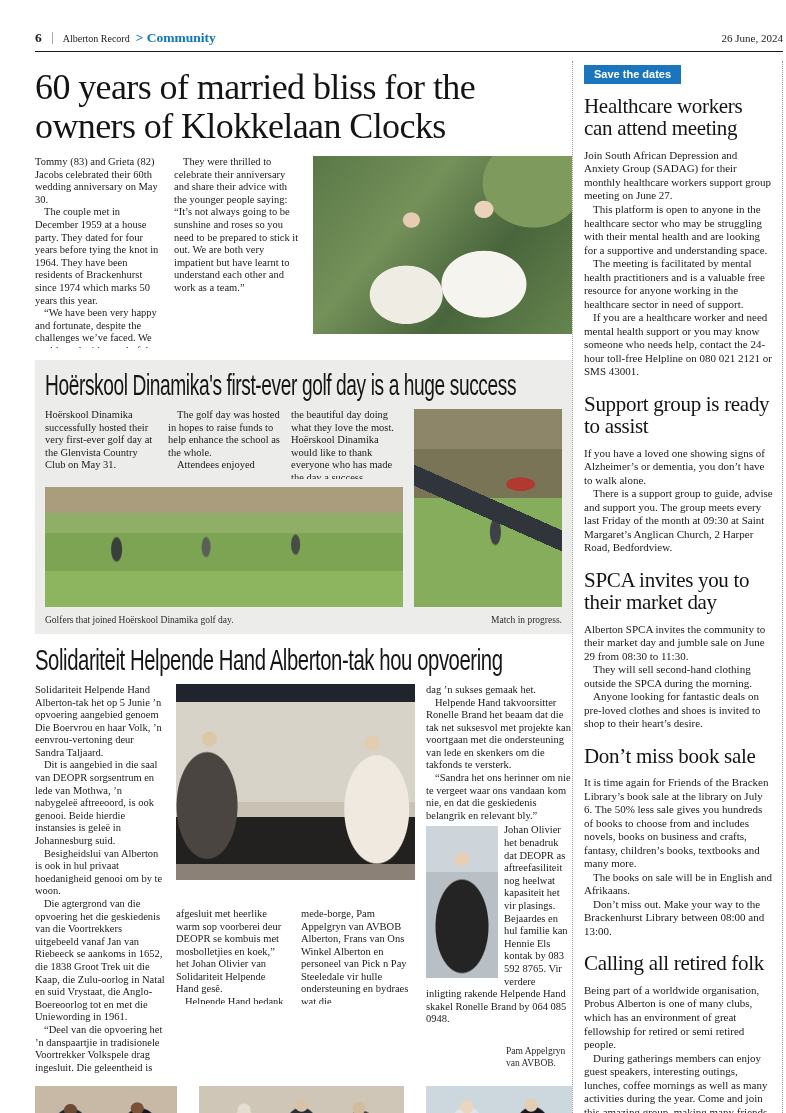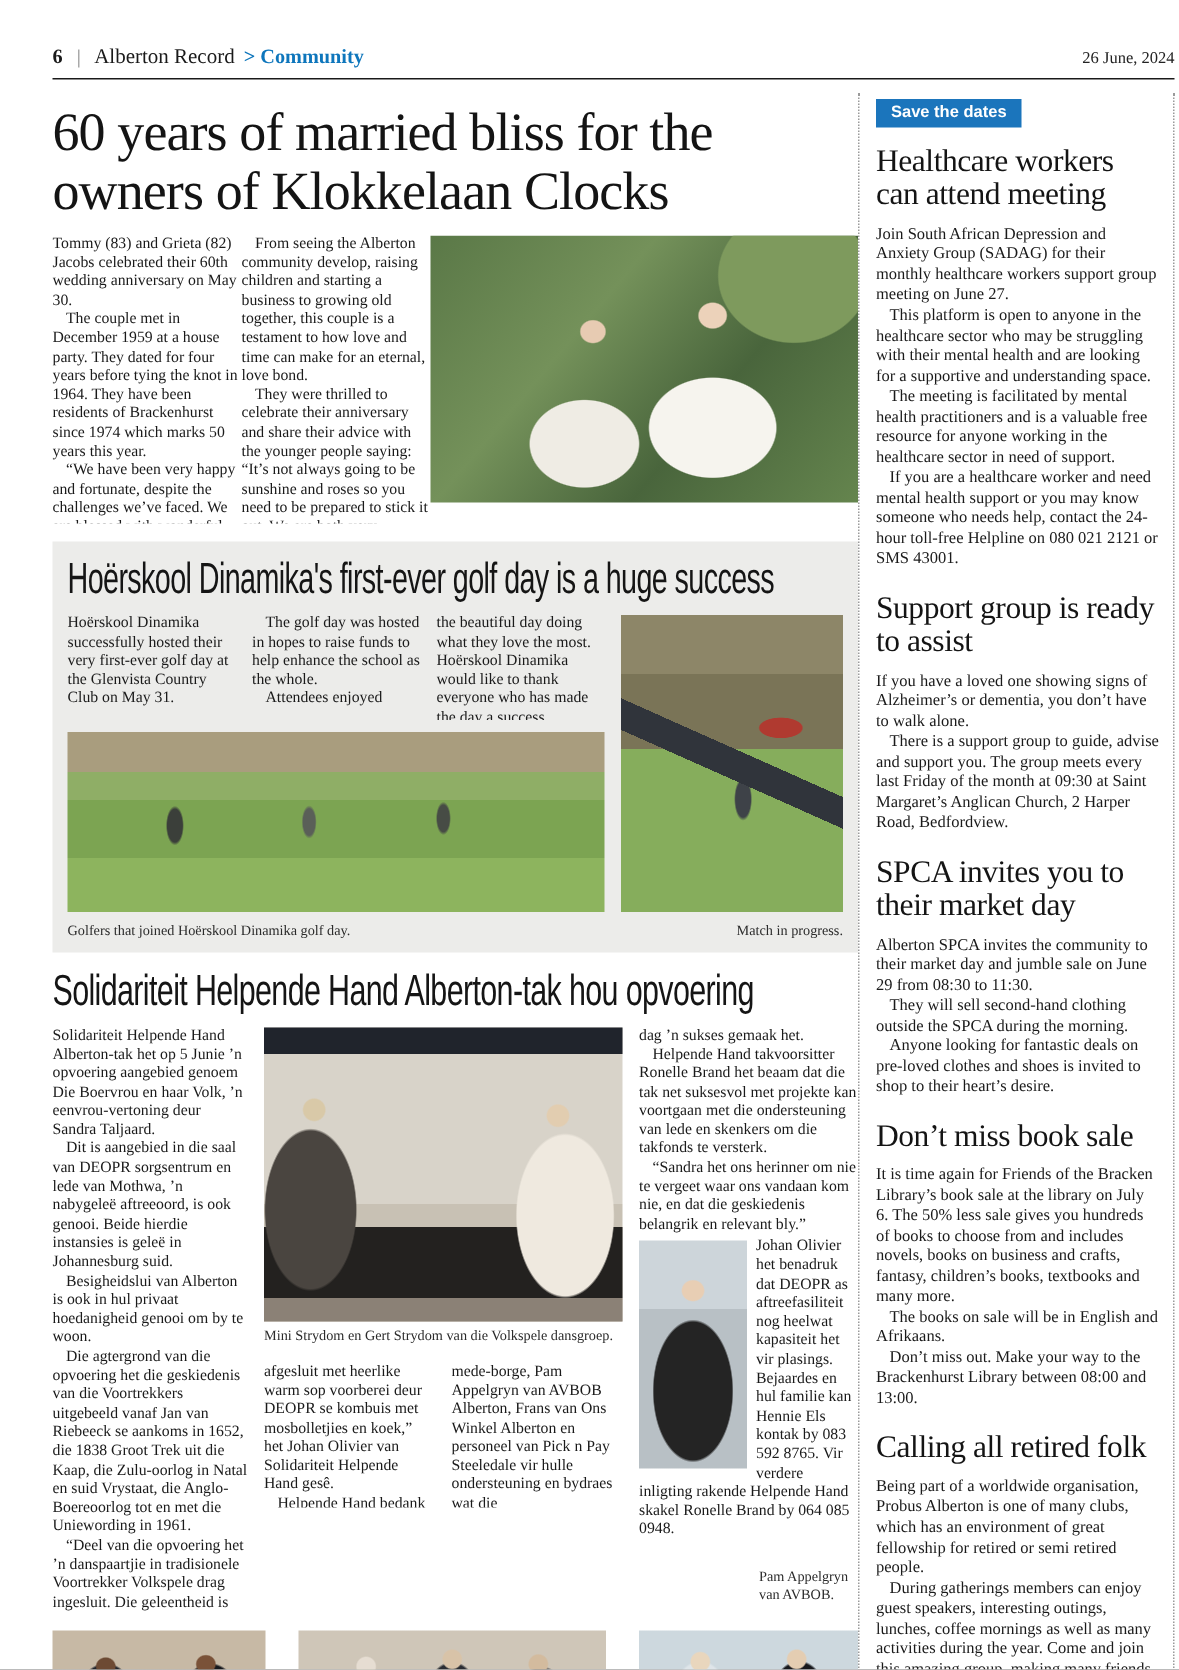--- a/index.html
+++ b/index.html
@@ -12,21 +12,21 @@
     overflow: hidden;
     font-family: "Liberation Serif", serif;
     color: #1a1a1a;
   }
   .inner { position:absolute; left:35px; top:30px; width:748px; }
 
   
   .hdr { display:flex; align-items:baseline; gap:10px; padding-bottom:5px; border-bottom:1.6px solid #1a1a1a; }
   .hdr .pgnum { font-weight:700; font-size:13.5px; }
   .hdr .vdiv { display:inline-block; width:1px; height:12px; background:#a9a9a9; align-self:center; }
-  .hdr .pub { font-size:14px; }
+  .hdr .pub { font-size:10px; }
   .hdr .crumb { font-size:13.5px; font-weight:700; color:#0e76bc; margin-left:-4px; }
   .hdr .date { margin-left:auto; font-size:11px; color:#222; }
 
   .content { display:flex; margin-top:9px; }
   main { width:537px; }
   aside {
     width:211px; height:1058px; overflow:hidden;
     border-left:1px dotted #9a9a9a; border-right:1px dotted #9a9a9a;
     padding:3px 9px 0 11px; margin-left:0;
   }
@@ -92,21 +92,21 @@
     radial-gradient(26px 42px at 79% 72%, #3c3f45 0 20px, rgba(0,0,0,0) 21px),
     linear-gradient(180deg,#cfc6b8 0 60%,#bfb4a4 60%); }
   .ph-b3 { background:
     radial-gradient(12px 12px at 28% 26%, #e9d6bd 0 6px, rgba(0,0,0,0) 7px),
     radial-gradient(28px 46px at 28% 70%, #dfe5e9 0 21px, rgba(0,0,0,0) 22px),
     radial-gradient(12px 12px at 72% 24%, #e4cdb2 0 6px, rgba(0,0,0,0) 7px),
     radial-gradient(28px 46px at 73% 70%, #17181c 0 21px, rgba(0,0,0,0) 22px),
     linear-gradient(180deg,#cdd8de 0 58%,#c2ad92 58%); }
 
   
-  .ma-body { display:flex; height:192px; overflow:hidden; }
+  .ma-body { display:flex; gap:13px; height:192px; overflow:hidden; }
   .ma-col { width:126px; flex:none; overflow:hidden; }
   .ma-col.b { display:flex; flex-direction:column; }
   .ma-photo { flex:1; height:178px; }
 
   
   .golfbox { background:#ececea; margin-top:12px; padding:9px 10px 7px; }
   .golf-grid { display:grid; grid-template-columns:1fr 1fr 1fr 148px; gap:8px 11px; }
   .golf-col { height:70px; overflow:hidden; }
   .golf-wide { grid-column:1/4; height:120px; }
   .golf-tall { grid-column:4; grid-row:1/3; }
@@ -157,21 +157,20 @@
         <section>
           <h1>60 years of married bliss for the owners of Klokkelaan Clocks</h1>
           <div class="ma-body">
             <div class="ma-col bodytext">
                 <p>Tommy (83) and Grieta (82) Jacobs celebrated their 60th wedding anniversary on May 30.</p>
                 <p>The couple met in December 1959 at a house party. They dated for four years before tying the knot in 1964. They have been residents of Brackenhurst since 1974 which marks 50 years this year.</p>
                 <p>“We have been very happy and fortunate, despite the challenges we’ve faced. We are blessed with wonderful children and we have always put in great effort to keep our love flame burning bright,” emphasized the couple.</p>
               </div>
             <div class="ma-col b bodytext indent-all">
               <div>
-                  <p>From seeing the Alberton community develop, raising children and starting a business to growing old together, this couple is a testament to how love and time can make for an eternal, love bond.</p>
                   <p>They were thrilled to celebrate their anniversary and share their advice with the younger people saying: “It’s not always going to be sunshine and roses so you need to be prepared to stick it out. We are both very impatient but have learnt to understand each other and work as a team.”</p>
                 </div>
 
             </div>
             <div class="ph ph-couple ma-photo"></div>
           </div>
         </section>
 
         <section class="golfbox">
           <h2 class="sx66"><span class="cond">Hoërskool Dinamika's first-ever golf day is a huge success</span></h2>
@@ -197,21 +196,20 @@
           <h2 class="sx70"><span class="cond">Solidariteit Helpende Hand Alberton-tak hou opvoering</span></h2>
           <div class="show-grid">
             <div class="show-col1 bodytext">
                 <p>Solidariteit Helpende Hand Alberton-tak het op 5 Junie ’n opvoering aangebied genoem Die Boervrou en haar Volk, ’n eenvrou-vertoning deur Sandra Taljaard.</p>
                 <p>Dit is aangebied in die saal van DEOPR sorgsentrum en lede van Mothwa, ’n nabygeleë aftreeoord, is ook genooi. Beide hierdie instansies is geleë in Johannesburg suid.</p>
                 <p>Besigheidslui van Alberton is ook in hul privaat hoedanigheid genooi om by te woon.</p>
                 <p>Die agtergrond van die opvoering het die geskiedenis van die Voortrekkers uitgebeeld vanaf Jan van Riebeeck se aankoms in 1652, die 1838 Groot Trek uit die Kaap, die Zulu-oorlog in Natal en suid Vrystaat, die Anglo-Boereoorlog tot en met die Uniewording in 1961.</p>
                 <p>“Deel van die opvoering het ’n danspaartjie in tradisionele Voortrekker Volkspele drag ingesluit. Die geleentheid is</p>
               </div>
             <div class="ph ph-stage show-stage"></div>
-            <div class="cap show-stagecap">Mini Strydom en Gert Strydom van die Volkspele dansgroep.</div>
             <div class="show-col2 bodytext">
                 <p>afgesluit met heerlike warm sop voorberei deur DEOPR se kombuis met mosbolletjies en koek,” het Johan Olivier van Solidariteit Helpende Hand gesê.</p>
                 <p>Helpende Hand bedank die</p>
               </div>
             <div class="show-col3 bodytext">
                 <p>mede-borge, Pam Appelgryn van AVBOB Alberton, Frans van Ons Winkel Alberton en personeel van Pick n Pay Steeledale vir hulle ondersteuning en bydraes wat die</p>
               </div>
             <div class="show-col4 bodytext">
               <p>dag ’n sukses gemaak het.</p>
               <p>Helpende Hand takvoorsitter Ronelle Brand het beaam dat die tak net suksesvol met projekte kan voortgaan met die ondersteuning van lede en skenkers om die takfonds te versterk.</p>

